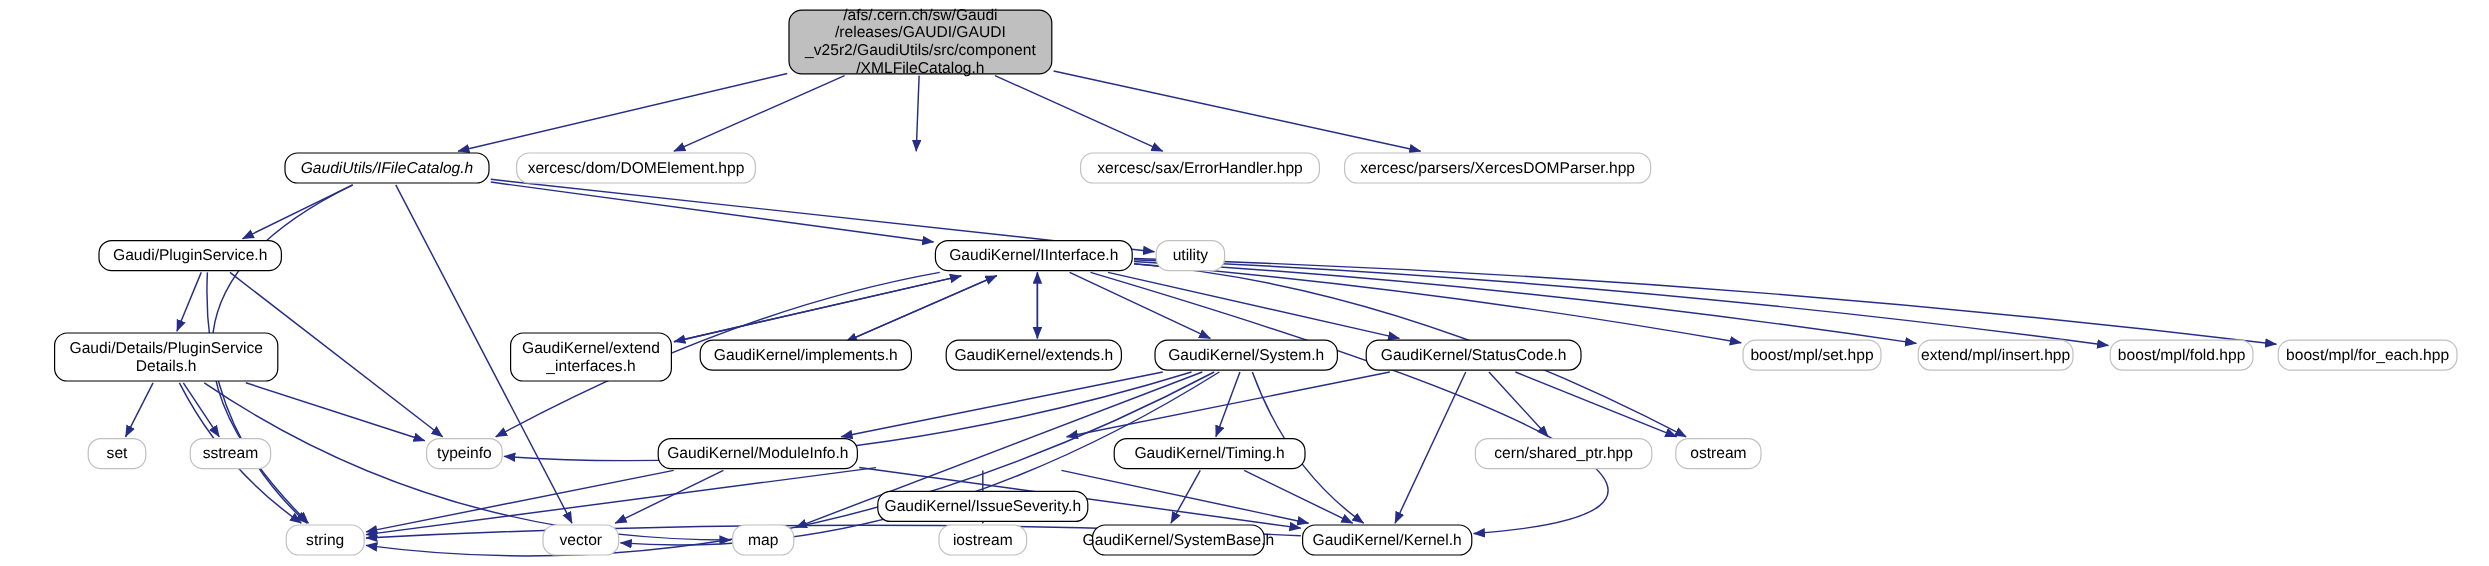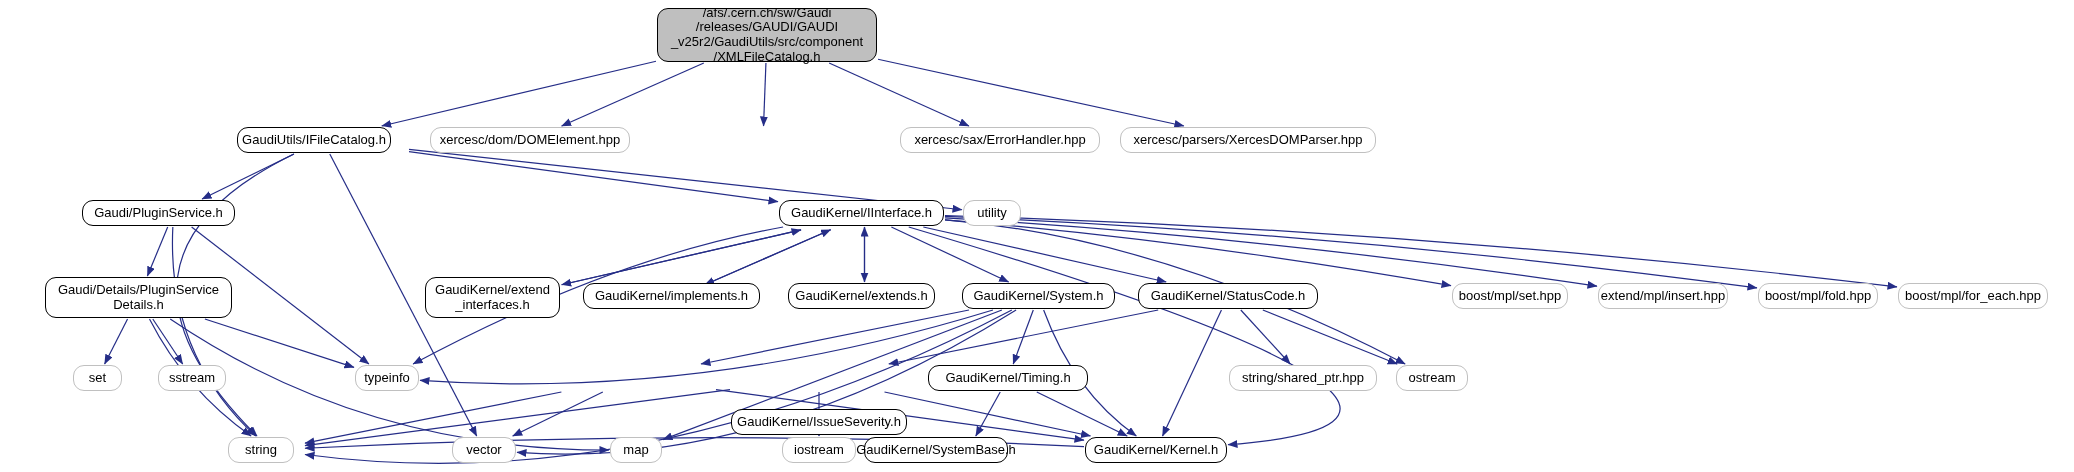--- a/index.html
+++ b/index.html
@@ -79,21 +79,21 @@
       <path d="M1000.2222222222222,392 L975.7777777777778,436" class="edge" marker-end="url(#arr)"></path>
       <path d="M561.4027777777778,392 L305,443.20943134535366" class="edge" marker-end="url(#arr)"></path>
       <path d="M602.8194444444445,392 L512.6805555555555,436" class="edge" marker-end="url(#arr)"></path>
       <path d="M716,389.5996186844614 L1084,440.1163012392755" class="edge" marker-end="url(#arr)"></path>
       <path d="M1084,446.5263157894737 Q700,428 305,448.2564102564103" class="edge" marker-end="url(#arr)"></path>
     </svg>
 <div class="node root doc" style="left: 657px; top: 8px; width: 220px; height: 54px;">/afs/.cern.ch/sw/Gaudi
 /releases/GAUDI/GAUDI
 _v25r2/GaudiUtils/src/component
 /XMLFileCatalog.h</div>
-    <div class="node doc" style="left: 237px; top: 127px; width: 154px; height: 26px;">GaudiUtils/IFileCatalog.h</div>
+    <div class="node doc" style="left: 237px; top: 127px; width: 171px; height: 26px; font-style: italic;">GaudiUtils/IFileCatalog.h</div>
     <div class="node ext" style="left: 430px; top: 127px; width: 200px; height: 26px;">xercesc/dom/DOMElement.hpp</div>
     <div class="node ext" style="left: 900px; top: 127px; width: 200px; height: 26px;">xercesc/sax/ErrorHandler.hpp</div>
     <div class="node ext" style="left: 1120px; top: 127px; width: 256px; height: 26px;">xercesc/parsers/XercesDOMParser.hpp</div>
     <div class="node doc" style="left: 82px; top: 200px; width: 153px; height: 26px;">Gaudi/PluginService.h</div>
     <div class="node doc" style="left: 779px; top: 200px; width: 165px; height: 26px;">GaudiKernel/IInterface.h</div>
     <div class="node ext" style="left: 963px; top: 200px; width: 58px; height: 26px;">utility</div>
     <div class="node doc" style="left: 45px; top: 277px; width: 187px; height: 41px;">Gaudi/Details/PluginService
 Details.h</div>
     <div class="node doc" style="left: 425px; top: 277px; width: 135px; height: 41px;">GaudiKernel/extend
 _interfaces.h</div>
@@ -101,23 +101,24 @@
     <div class="node doc" style="left: 788px; top: 283px; width: 147px; height: 26px;">GaudiKernel/extends.h</div>
     <div class="node doc" style="left: 962px; top: 283px; width: 153px; height: 26px;">GaudiKernel/System.h</div>
     <div class="node doc" style="left: 1138px; top: 283px; width: 180px; height: 26px;">GaudiKernel/StatusCode.h</div>
     <div class="node ext" style="left: 1452px; top: 283px; width: 116px; height: 26px;">boost/mpl/set.hpp</div>
     <div class="node ext" style="left: 1598px; top: 283px; width: 130px; height: 26px;">extend/mpl/insert.hpp</div>
     <div class="node ext" style="left: 1758px; top: 283px; width: 120px; height: 26px;">boost/mpl/fold.hpp</div>
     <div class="node ext" style="left: 1898px; top: 283px; width: 150px; height: 26px;">boost/mpl/for_each.hpp</div>
     <div class="node ext" style="left: 73px; top: 365px; width: 49px; height: 26px;">set</div>
     <div class="node ext" style="left: 158px; top: 365px; width: 68px; height: 26px;">sstream</div>
     <div class="node ext" style="left: 355px; top: 365px; width: 64px; height: 26px;">typeinfo</div>
+    <div class="node doc" style="left: 548px; top: 365px; width: 167px; height: 26px;">GaudiKernel/ModuleInfo.h</div>
     <div class="node doc" style="left: 731px; top: 365px; width: 176px; height: 26px; margin-top: 44px;">GaudiKernel/IssueSeverity.h</div>
     <div class="node doc" style="left: 928px; top: 365px; width: 160px; height: 26px;">GaudiKernel/Timing.h</div>
-    <div class="node ext" style="left: 1229px; top: 365px; width: 148px; height: 26px;">string/shared_ptr.hpp</div>
+    <div class="node ext" style="left: 1229px; top: 365px; width: 148px; height: 26px;">cern/shared_ptr.hpp</div>
     <div class="node ext" style="left: 1396px; top: 365px; width: 72px; height: 26px;">ostream</div>
-    <div class="node ext" style="left: 228px; top: 437px; width: 66px; height: 26px; text-align: center;">string</div>
+    <div class="node ext" style="left: 238px; top: 437px; width: 66px; height: 26px; text-align: center;">string</div>
     <div class="node ext" style="left: 452px; top: 437px; width: 64px; height: 26px;">vector</div>
     <div class="node ext" style="left: 610px; top: 437px; width: 52px; height: 26px;">map</div>
     <div class="node ext" style="left: 782px; top: 437px; width: 74px; height: 26px;">iostream</div>
-    <div class="node doc" style="left: 864px; top: 437px; width: 144px; height: 26px;">GaudiKernel/SystemBase.h</div>
+    <div class="node doc" style="left: 910px; top: 437px; width: 144px; height: 26px;">GaudiKernel/SystemBase.h</div>
     <div class="node doc" style="left: 1085px; top: 437px; width: 142px; height: 26px;">GaudiKernel/Kernel.h</div>
   </div>
 
 </body></html>

